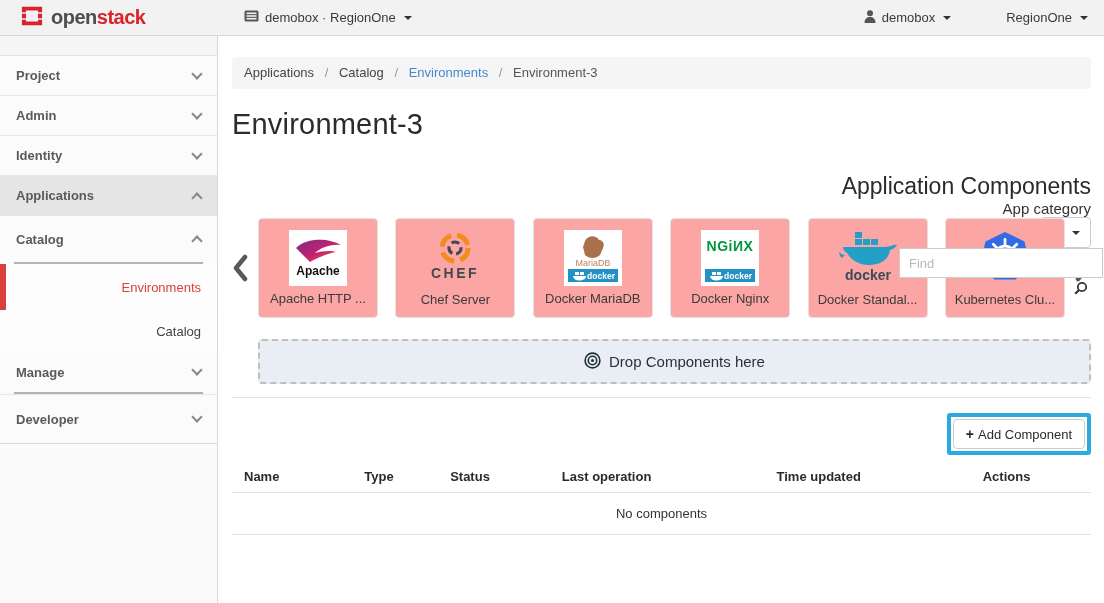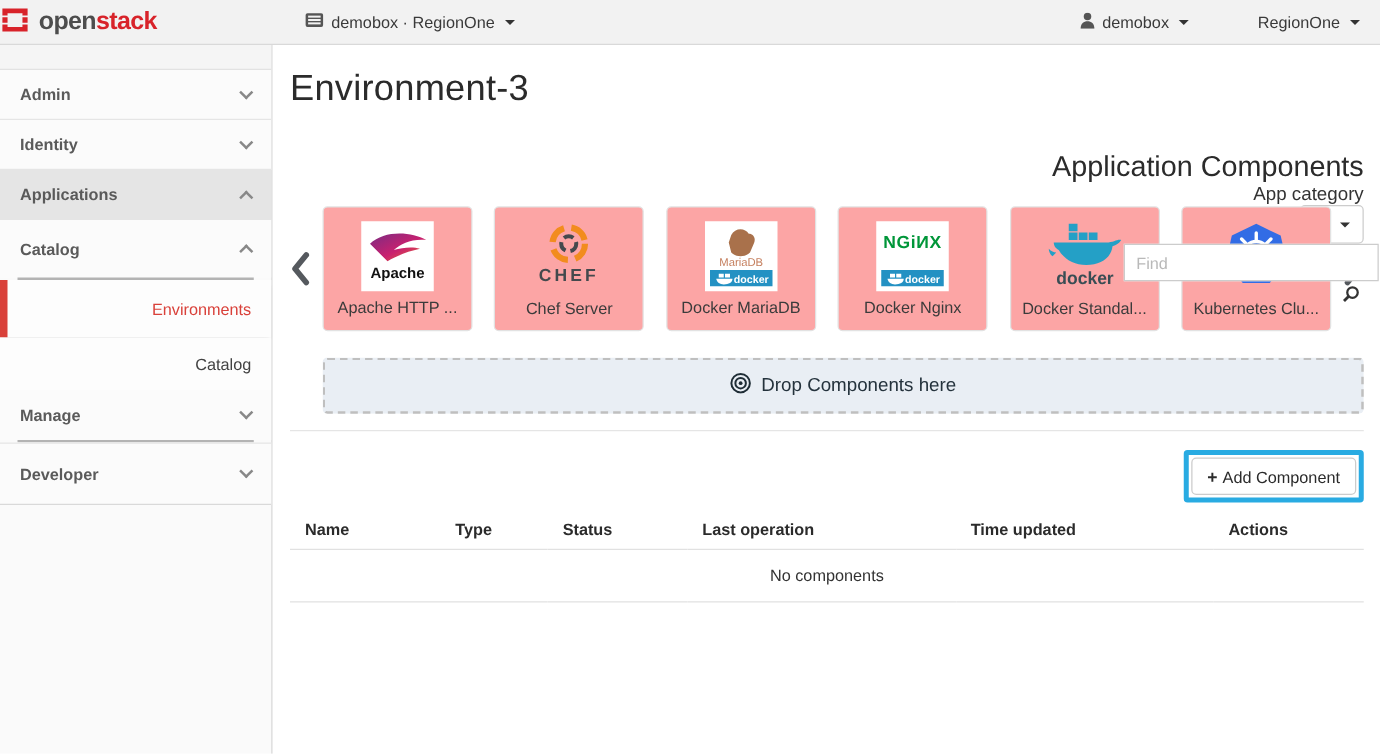--- a/index.html
+++ b/index.html
@@ -8,21 +8,21 @@
     font-family: "Liberation Sans", sans-serif;
     font-size: 13px; color: #333; background: #fff;
     position: relative; overflow: hidden;
   }
   
   .topbar {
     position:absolute; top:0; left:0; width:1104px; height:36px;
     background:#f2f2f2; border-bottom:1px solid #d9d9d9;
     display:flex; align-items:center;
   }
-  .brand { width:218px; display:flex; align-items:center; gap:7px; cursor:pointer; }
+  .brand { width:218px; padding-left:20px; display:flex; align-items:center; gap:7px; cursor:pointer; }
   .logo-text { font-size:20px; font-weight:bold; letter-spacing:-0.5px; color:#4d4d4d; }
   .logo-text .red { color:#d8232a; }
   .ctx { margin-left:26px; display:flex; align-items:center; gap:6px; color:#3a3a3a; cursor:pointer; }
   .topbar-right { margin-left:auto; display:flex; align-items:center; gap:55px; padding-right:16px; }
   .menu-item { display:flex; align-items:center; gap:6px; color:#3a3a3a; cursor:pointer; }
   .caret {
     display:inline-block; width:0; height:0; margin-left:2px;
     border-left:4px solid transparent; border-right:4px solid transparent;
     border-top:4px solid #333;
   }
@@ -174,20 +174,24 @@
     <div class="menu-item">
       <span>RegionOne</span>
       <span class="caret"></span>
     </div>
   </div>
 </div>
 
 <div class="sidebar">
   <div class="side-strip"></div>
   <div class="side-row">
+    <span>Project</span>
+    <span class="chev down"></span>
+  </div>
+  <div class="side-row">
     <span>Admin</span>
     <span class="chev down"></span>
   </div>
   <div class="side-row">
     <span>Identity</span>
     <span class="chev down"></span>
   </div>
   <div class="side-row open-section">
     <span>Applications</span>
     <span class="chev up"></span>
@@ -209,20 +213,29 @@
   </div>
   <div class="inset-hr"></div>
   <div class="side-row last">
     <span>Developer</span>
     <span class="chev down"></span>
   </div>
 </div>
 
 <div class="main">
 
+  <div class="breadcrumb">
+    <span>Applications</span>
+    <span class="sep">/</span>
+    <span>Catalog</span>
+    <span class="sep">/</span>
+    <span class="link">Environments</span>
+    <span class="sep">/</span>
+    <span class="current">Environment-3</span>
+  </div>
 
   <div class="page-head">
     <div class="page-title">Environment-3</div>
   </div>
 
 
   <div class="panel-head">
     <div class="panel-title">Application Components</div>
     <div class="cat-label">App category</div>
     <button class="all-btn">

